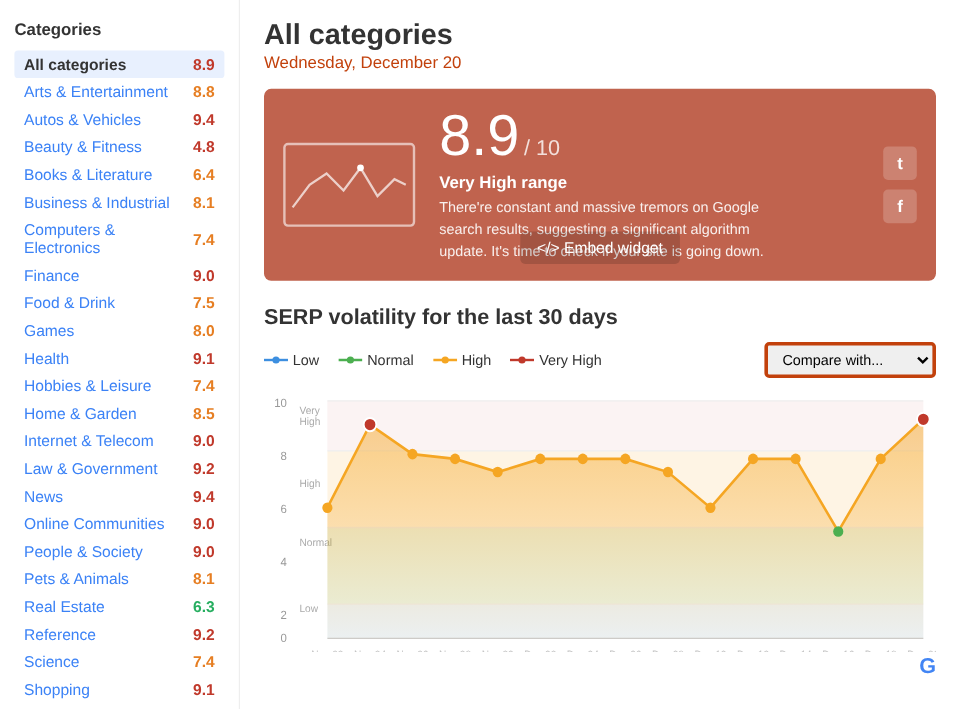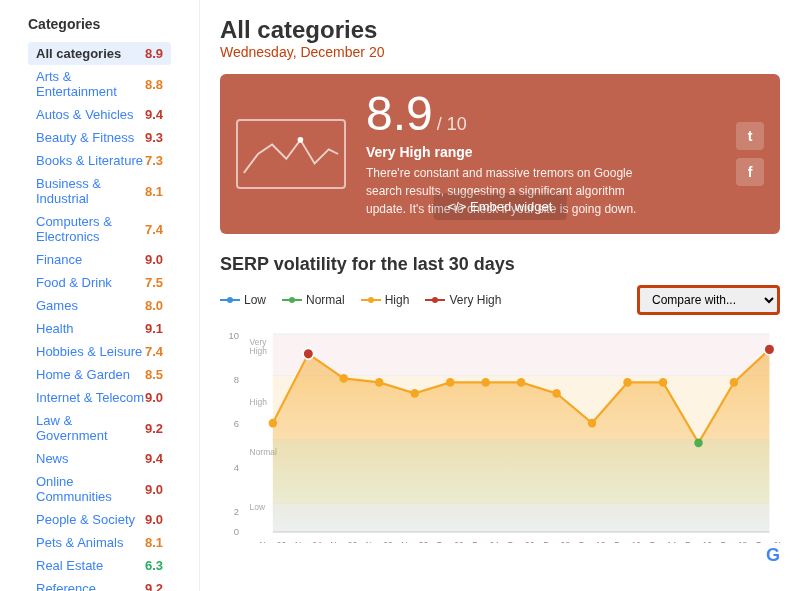--- a/index.html
+++ b/index.html
@@ -1,19 +1,19 @@
 <!DOCTYPE html>
 <html><head>
   <meta charset="utf-8">
   <style>
     * { box-sizing: border-box; margin: 0; padding: 0; }
     body { font-family: Arial, sans-serif; font-size: 13px; color: #333; background: #fff; display: flex; width: 800px; height: 591px; overflow: hidden; }
 
     
-    #sidebar { width: 200px; padding: 16px 28px; border-right: 1px solid #eee; overflow-y: auto; flex-shrink: 0; }
+    #sidebar { width: 200px; padding: 16px 12px; border-right: 1px solid #eee; overflow-y: auto; flex-shrink: 0; }
     #sidebar h2 { font-size: 14px; font-weight: 700; margin-bottom: 10px; color: #333; }
     .cat-item { display: flex; justify-content: space-between; align-items: center; padding: 4px 8px; border-radius: 3px; cursor: pointer; }
     .cat-item.active { background: #e8f0fe; }
     .cat-item .cat-name { color: #3b82f6; font-size: 13px; }
     .cat-item.active .cat-name { color: #333; font-weight: 600; }
     .cat-item .cat-score { font-weight: 600; font-size: 13px; }
     .score-orange { color: #e67e22; }
     .score-red { color: #c0392b; }
     .score-green { color: #27ae60; }
 
@@ -55,25 +55,25 @@
       <div class="cat-item">
         <span class="cat-name">Arts &amp; Entertainment</span>
         <span class="cat-score score-orange">8.8</span>
       </div>
       <div class="cat-item">
         <span class="cat-name">Autos &amp; Vehicles</span>
         <span class="cat-score score-red">9.4</span>
       </div>
       <div class="cat-item">
         <span class="cat-name">Beauty &amp; Fitness</span>
-        <span class="cat-score score-red">9.3</span>
+        <span class="cat-score score-red">4.8</span>
       </div>
       <div class="cat-item">
         <span class="cat-name">Books &amp; Literature</span>
-        <span class="cat-score score-orange">7.3</span>
+        <span class="cat-score score-orange">6.4</span>
       </div>
       <div class="cat-item">
         <span class="cat-name">Business &amp; Industrial</span>
         <span class="cat-score score-orange">8.1</span>
       </div>
       <div class="cat-item">
         <span class="cat-name">Computers &amp; Electronics</span>
         <span class="cat-score score-orange">7.4</span>
       </div>
       <div class="cat-item">

